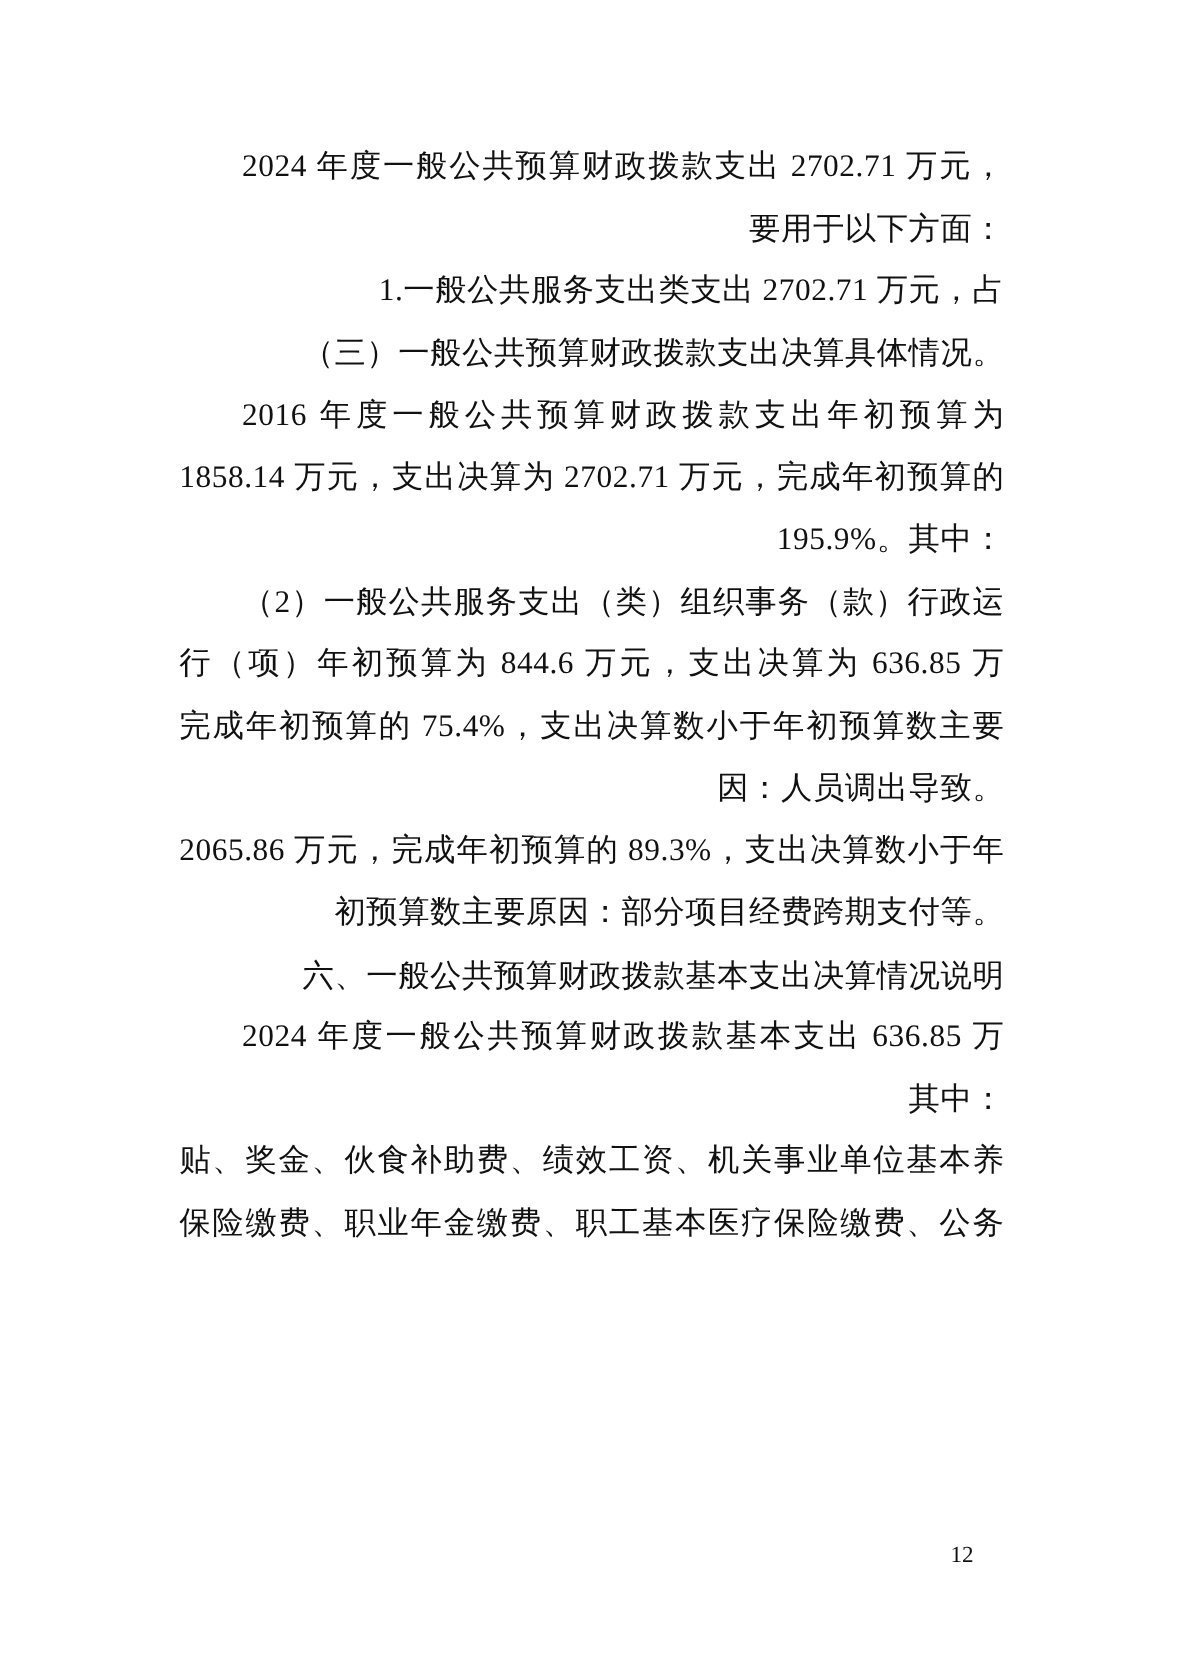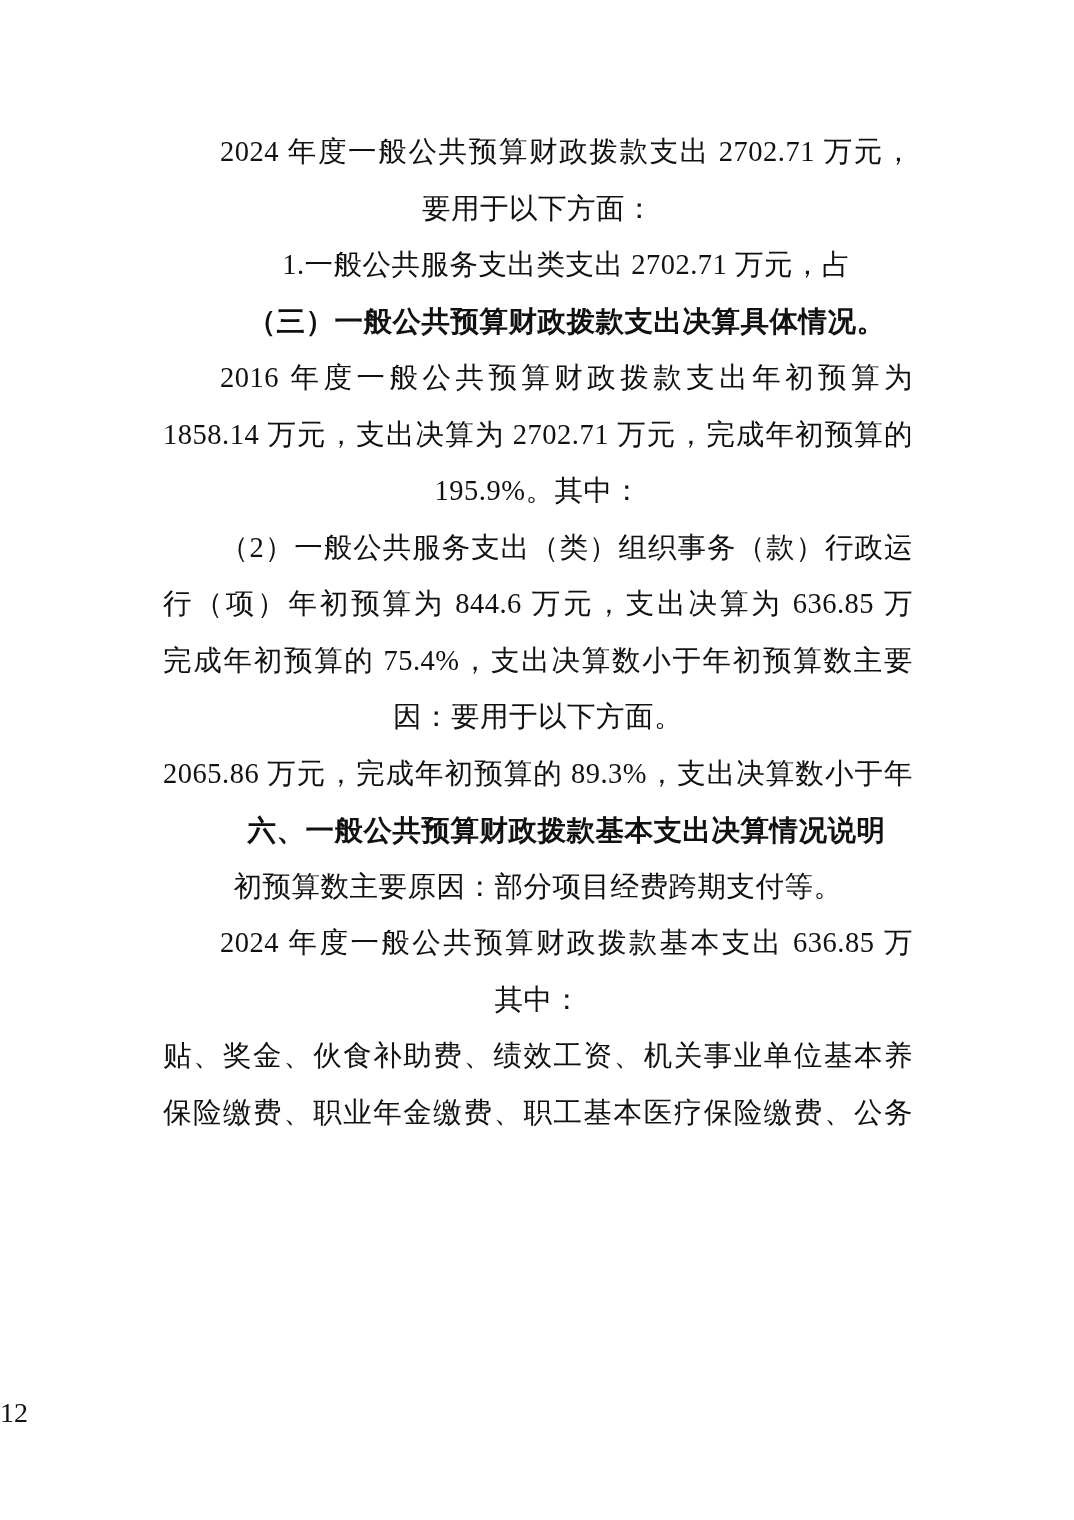--- a/index.html
+++ b/index.html
@@ -23,68 +23,68 @@
     position: absolute;
     left: 163px;
     top: 124px;
     width: 750px;
   }
   .line {
     height: 56.5px;
     line-height: 56.5px;
     font-size: 28.5px;
     color: #111111;
-    text-align: center;
+    text-align: right;
     overflow: hidden;
     letter-spacing: 0.5px;
   }
   .line.indent {
     text-indent: 57px;
   }
   .line.stretch {
     text-align: justify;
     text-align-last: justify;
   }
   .line.bold {
-    font-weight: 700;
+    font-weight: 400;
   }
   .line.sans {
     font-family: "Liberation Sans", sans-serif;
   }
   .page-number {
     position: absolute;
     left: 0;
     top: 1398px;
     width: 885px;
     height: 30px;
     line-height: 30px;
-    text-align: left;
-    font-size: 28px;
+    text-align: right;
+    font-size: 21px;
     color: #111111;
     font-family: "Liberation Serif", serif;
   }
 </style>
 </head>
 <body>
 
 <div class="page">
   <div class="text-block" id="text-block">
       <div class="line indent stretch">2024 年度一般公共预算财政拨款支出 2702.71 万元，主</div>
       <div class="line">要用于以下方面：</div>
       <div class="line indent">1.一般公共服务支出类支出 2702.71 万元，占 100.00%。</div>
       <div class="line indent bold">（三）一般公共预算财政拨款支出决算具体情况。</div>
       <div class="line indent stretch">2016 年度一般公共预算财政拨款支出年初预算为</div>
       <div class="line stretch">1858.14 万元，支出决算为 2702.71 万元，完成年初预算的</div>
       <div class="line">195.9%。其中：</div>
       <div class="line indent stretch">（2）一般公共服务支出（类）组织事务（款）行政运</div>
       <div class="line stretch">行（项）年初预算为 844.6 万元，支出决算为 636.85 万元，</div>
       <div class="line stretch">完成年初预算的 75.4%，支出决算数小于年初预算数主要原</div>
-      <div class="line">因：要用于以下方面。</div>
+      <div class="line">因：人员调出导致。</div>
       <div class="line stretch">2065.86 万元，完成年初预算的 89.3%，支出决算数小于年</div>
+      <div class="line">初预算数主要原因：部分项目经费跨期支付等。</div>
       <div class="line indent bold sans">六、一般公共预算财政拨款基本支出决算情况说明</div>
-      <div class="line">初预算数主要原因：部分项目经费跨期支付等。</div>
       <div class="line indent stretch">2024 年度一般公共预算财政拨款基本支出 636.85 万元，</div>
       <div class="line">其中：</div>
       <div class="line stretch">贴、奖金、伙食补助费、绩效工资、机关事业单位基本养老</div>
       <div class="line stretch">保险缴费、职业年金缴费、职工基本医疗保险缴费、公务员</div>
     </div>
   <div class="page-number">12</div>
 </div>
 
 </body></html>

